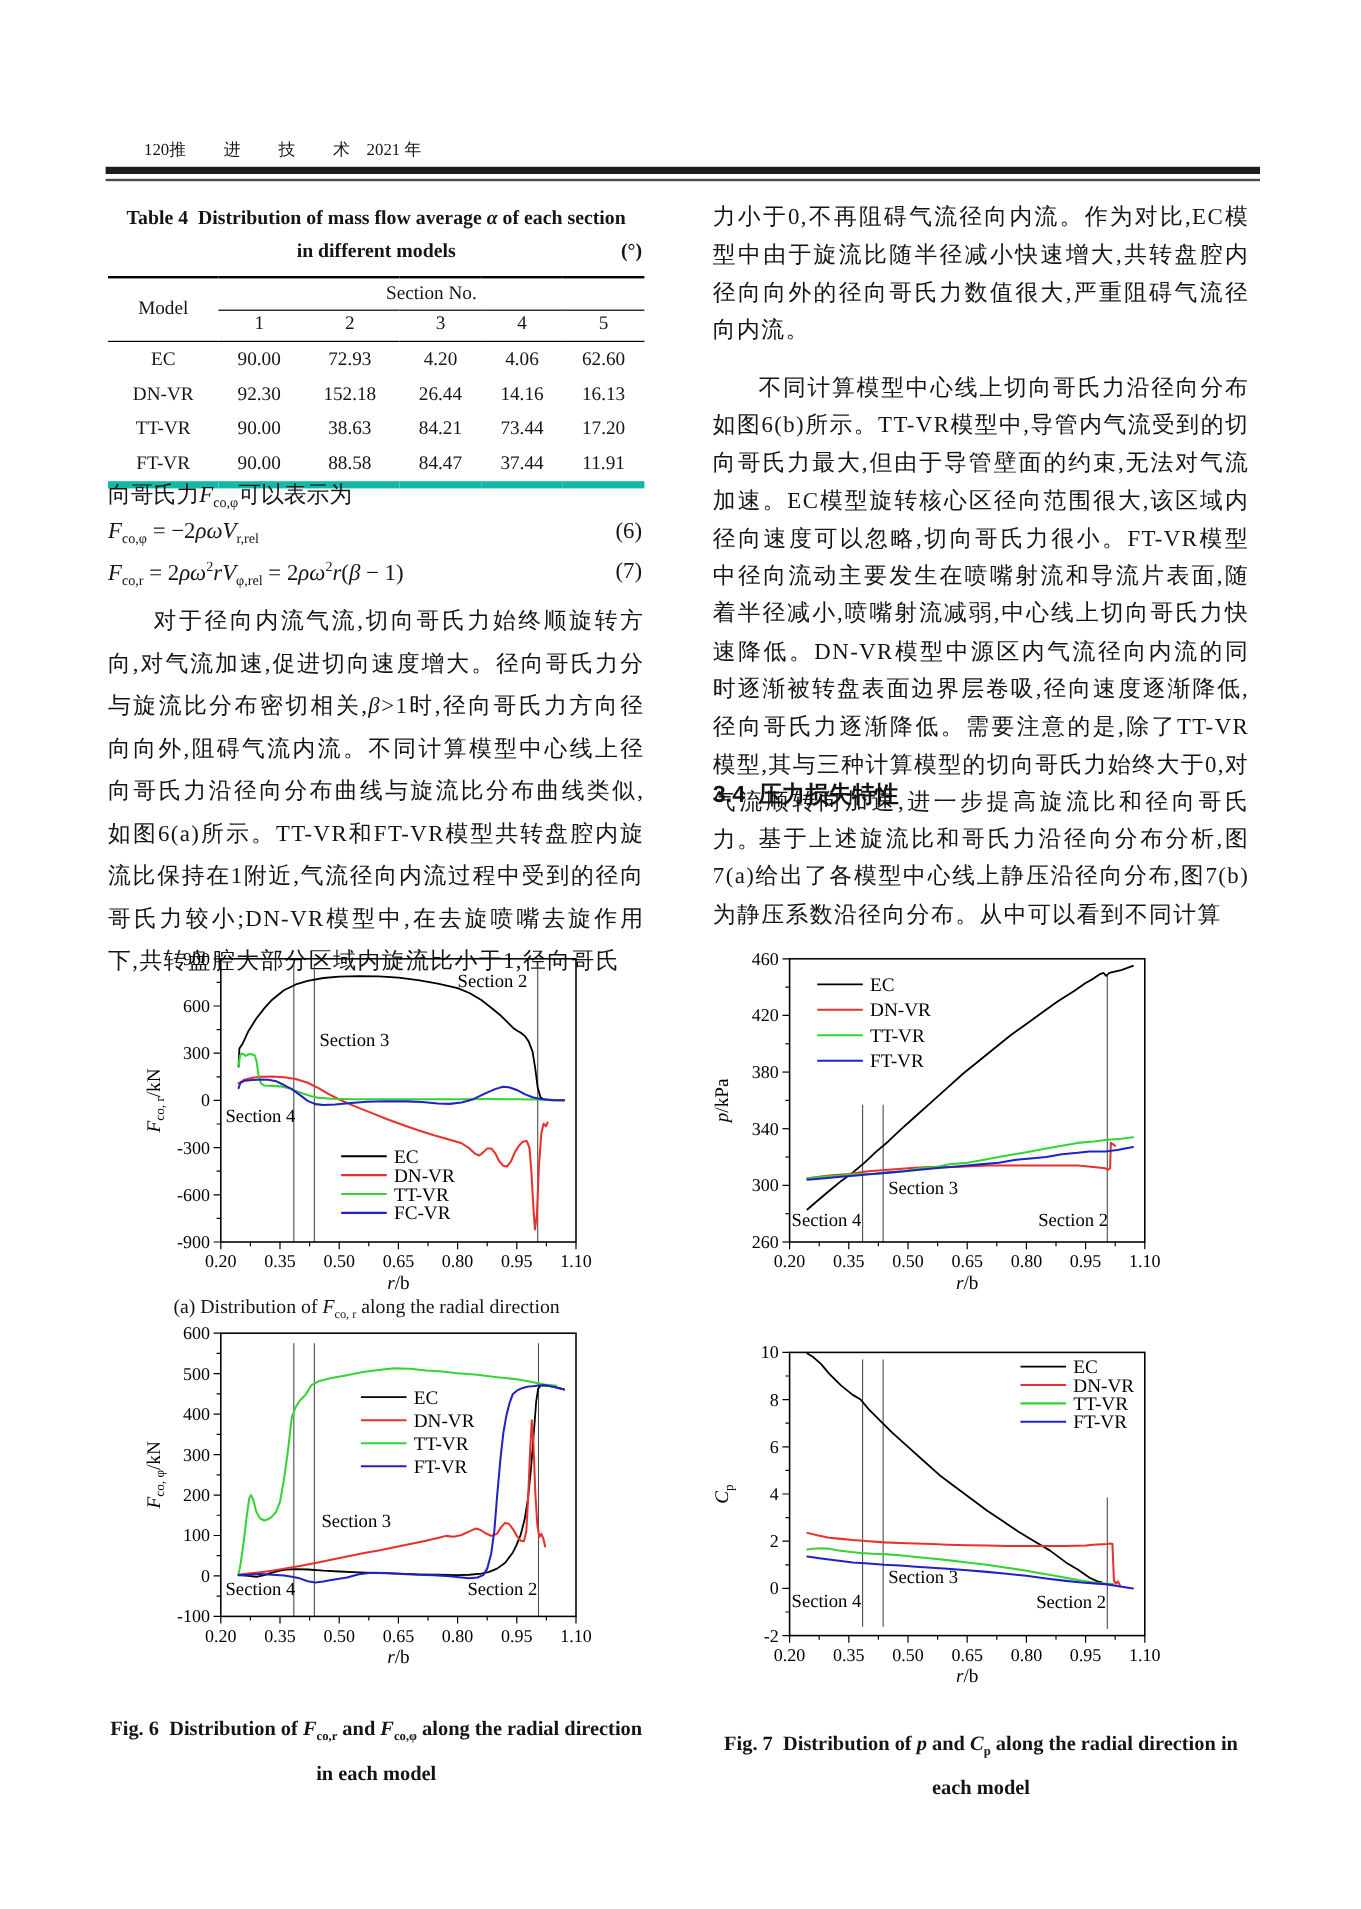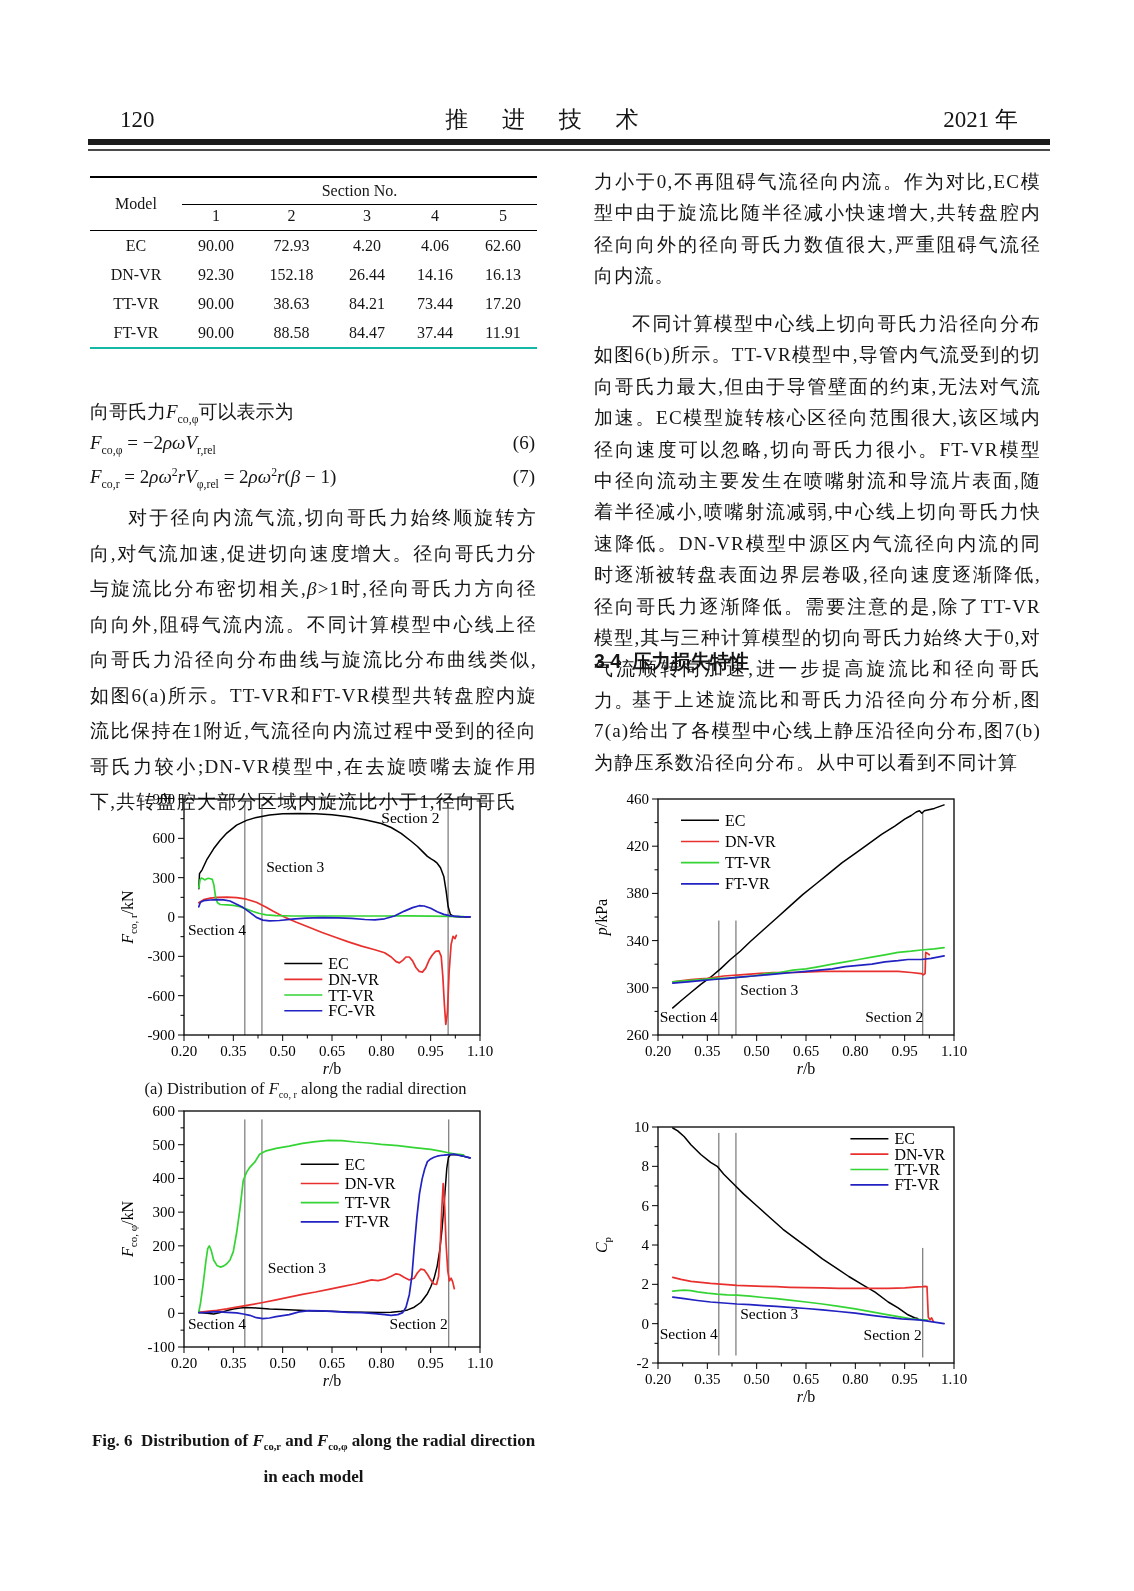--- a/index.html
+++ b/index.html
@@ -1,30 +1,30 @@
 <!DOCTYPE html>
 <html><head>
 <meta charset="utf-8">
 <style>
   html,body{margin:0;padding:0;background:#ffffff;}
   .page{position:relative;width:1134px;height:1591px;background:#fff;overflow:hidden;
         font-family:"Liberation Serif","DejaVu Serif",serif;color:#151515;}
   
-  .header{position:absolute;top:104px;left:120px;right:116px;display:flex;
-          justify-content:space-between;align-items:baseline;font-size:23px;}
+  .header{position:absolute;top:116px;left:120px;right:116px;display:flex;
+          align-items:baseline;font-size:14px;}
   .journal{letter-spacing:14px;}
   .rule-thick{position:absolute;top:139px;left:88px;right:84px;height:6px;background:#1c1c1c;}
   .rule-thin{position:absolute;top:149px;left:88px;right:84px;height:2px;background:#4a4a4a;}
   
   .t4{position:absolute;left:90px;top:168px;width:447px;}
   .t4-title{font-weight:bold;font-size:16.5px;text-align:center;line-height:27px;}
   .t4-sub{position:relative;}
   .t4-unit{position:absolute;right:2px;top:0;font-weight:bold;}
   table.t4t{width:100%;border-collapse:collapse;margin-top:8px;font-size:16px;
-            border-top:2px solid #000;border-bottom:2px solid #14b8a6;}
+            border-top:2px solid #000;border-bottom:6px solid #14b8a6;}
   table.t4t th,table.t4t td{font-weight:normal;text-align:center;padding:4px 0;}
   th.secno{border-bottom:1px solid #000;padding:3px 0;}
   tr.cols th{border-bottom:1.5px solid #000;padding:2px 0 5px 0;}
   th.model{border-bottom:1.5px solid #000;width:92px;}
   table.t4t td{padding:5.5px 0;}
   
   .lead{position:absolute;left:90px;top:399px;width:447px;font-size:19px;}
   .eqline{position:absolute;left:90px;width:447px;text-align:left;font-size:19px;}
   .eqno{position:absolute;right:2px;}
   .para{position:absolute;font-size:19px;text-align:justify;letter-spacing:1.2px;}
@@ -48,20 +48,27 @@
 
   <div class="header">
     <span>120</span>
     <span class="journal">推 进 技 术</span>
     <span>2021 年</span>
   </div>
   <div class="rule-thick"></div>
   <div class="rule-thin"></div>
 
   <div class="t4">
+    <div class="t4-title">
+      <div>Table 4&nbsp;&nbsp;Distribution of mass flow average <i>α</i> of each section</div>
+      <div class="t4-sub">
+        <span>in different models</span>
+        <span class="t4-unit">(°)</span>
+      </div>
+    </div>
     <table class="t4t">
       <thead>
         <tr>
           <th class="model" rowspan="2">Model</th>
           <th class="secno" colspan="5">Section No.</th>
         </tr>
         <tr class="cols" id="t4cols">
             <th>1</th>
             <th>2</th>
             <th>3</th>
@@ -372,14 +379,15 @@
       <text x="271.55555555555554" y="223.38333333333333" font-size="15.5">Section 2</text>
       <line x1="258.4" x2="296.4" y1="21.799999999999983" y2="21.799999999999983" stroke="#000000" stroke-width="1.5"></line>
       <text x="302.4" y="27.299999999999983" font-size="16">EC</text>
       <line x1="258.4" x2="296.4" y1="37.13999999999996" y2="37.13999999999996" stroke="#e8312e" stroke-width="1.7"></line>
       <text x="302.4" y="42.63999999999996" font-size="16">DN-VR</text>
       <line x1="258.4" x2="296.4" y1="52.48000000000002" y2="52.48000000000002" stroke="#35d435" stroke-width="1.7"></line>
       <text x="302.4" y="57.98000000000002" font-size="16">TT-VR</text>
       <line x1="258.4" x2="296.4" y1="67.82" y2="67.82" stroke="#2222c2" stroke-width="1.7"></line>
       <text x="302.4" y="73.32" font-size="16">FT-VR</text>
     </svg>
+  <div class="figtitle" style="left:594px;top:1438px;">Fig. 7&nbsp;&nbsp;Distribution of <i>p</i> and <i>C</i><sub>p</sub> along the radial direction in each model</div>
 
 </div>
 
 </body></html>

